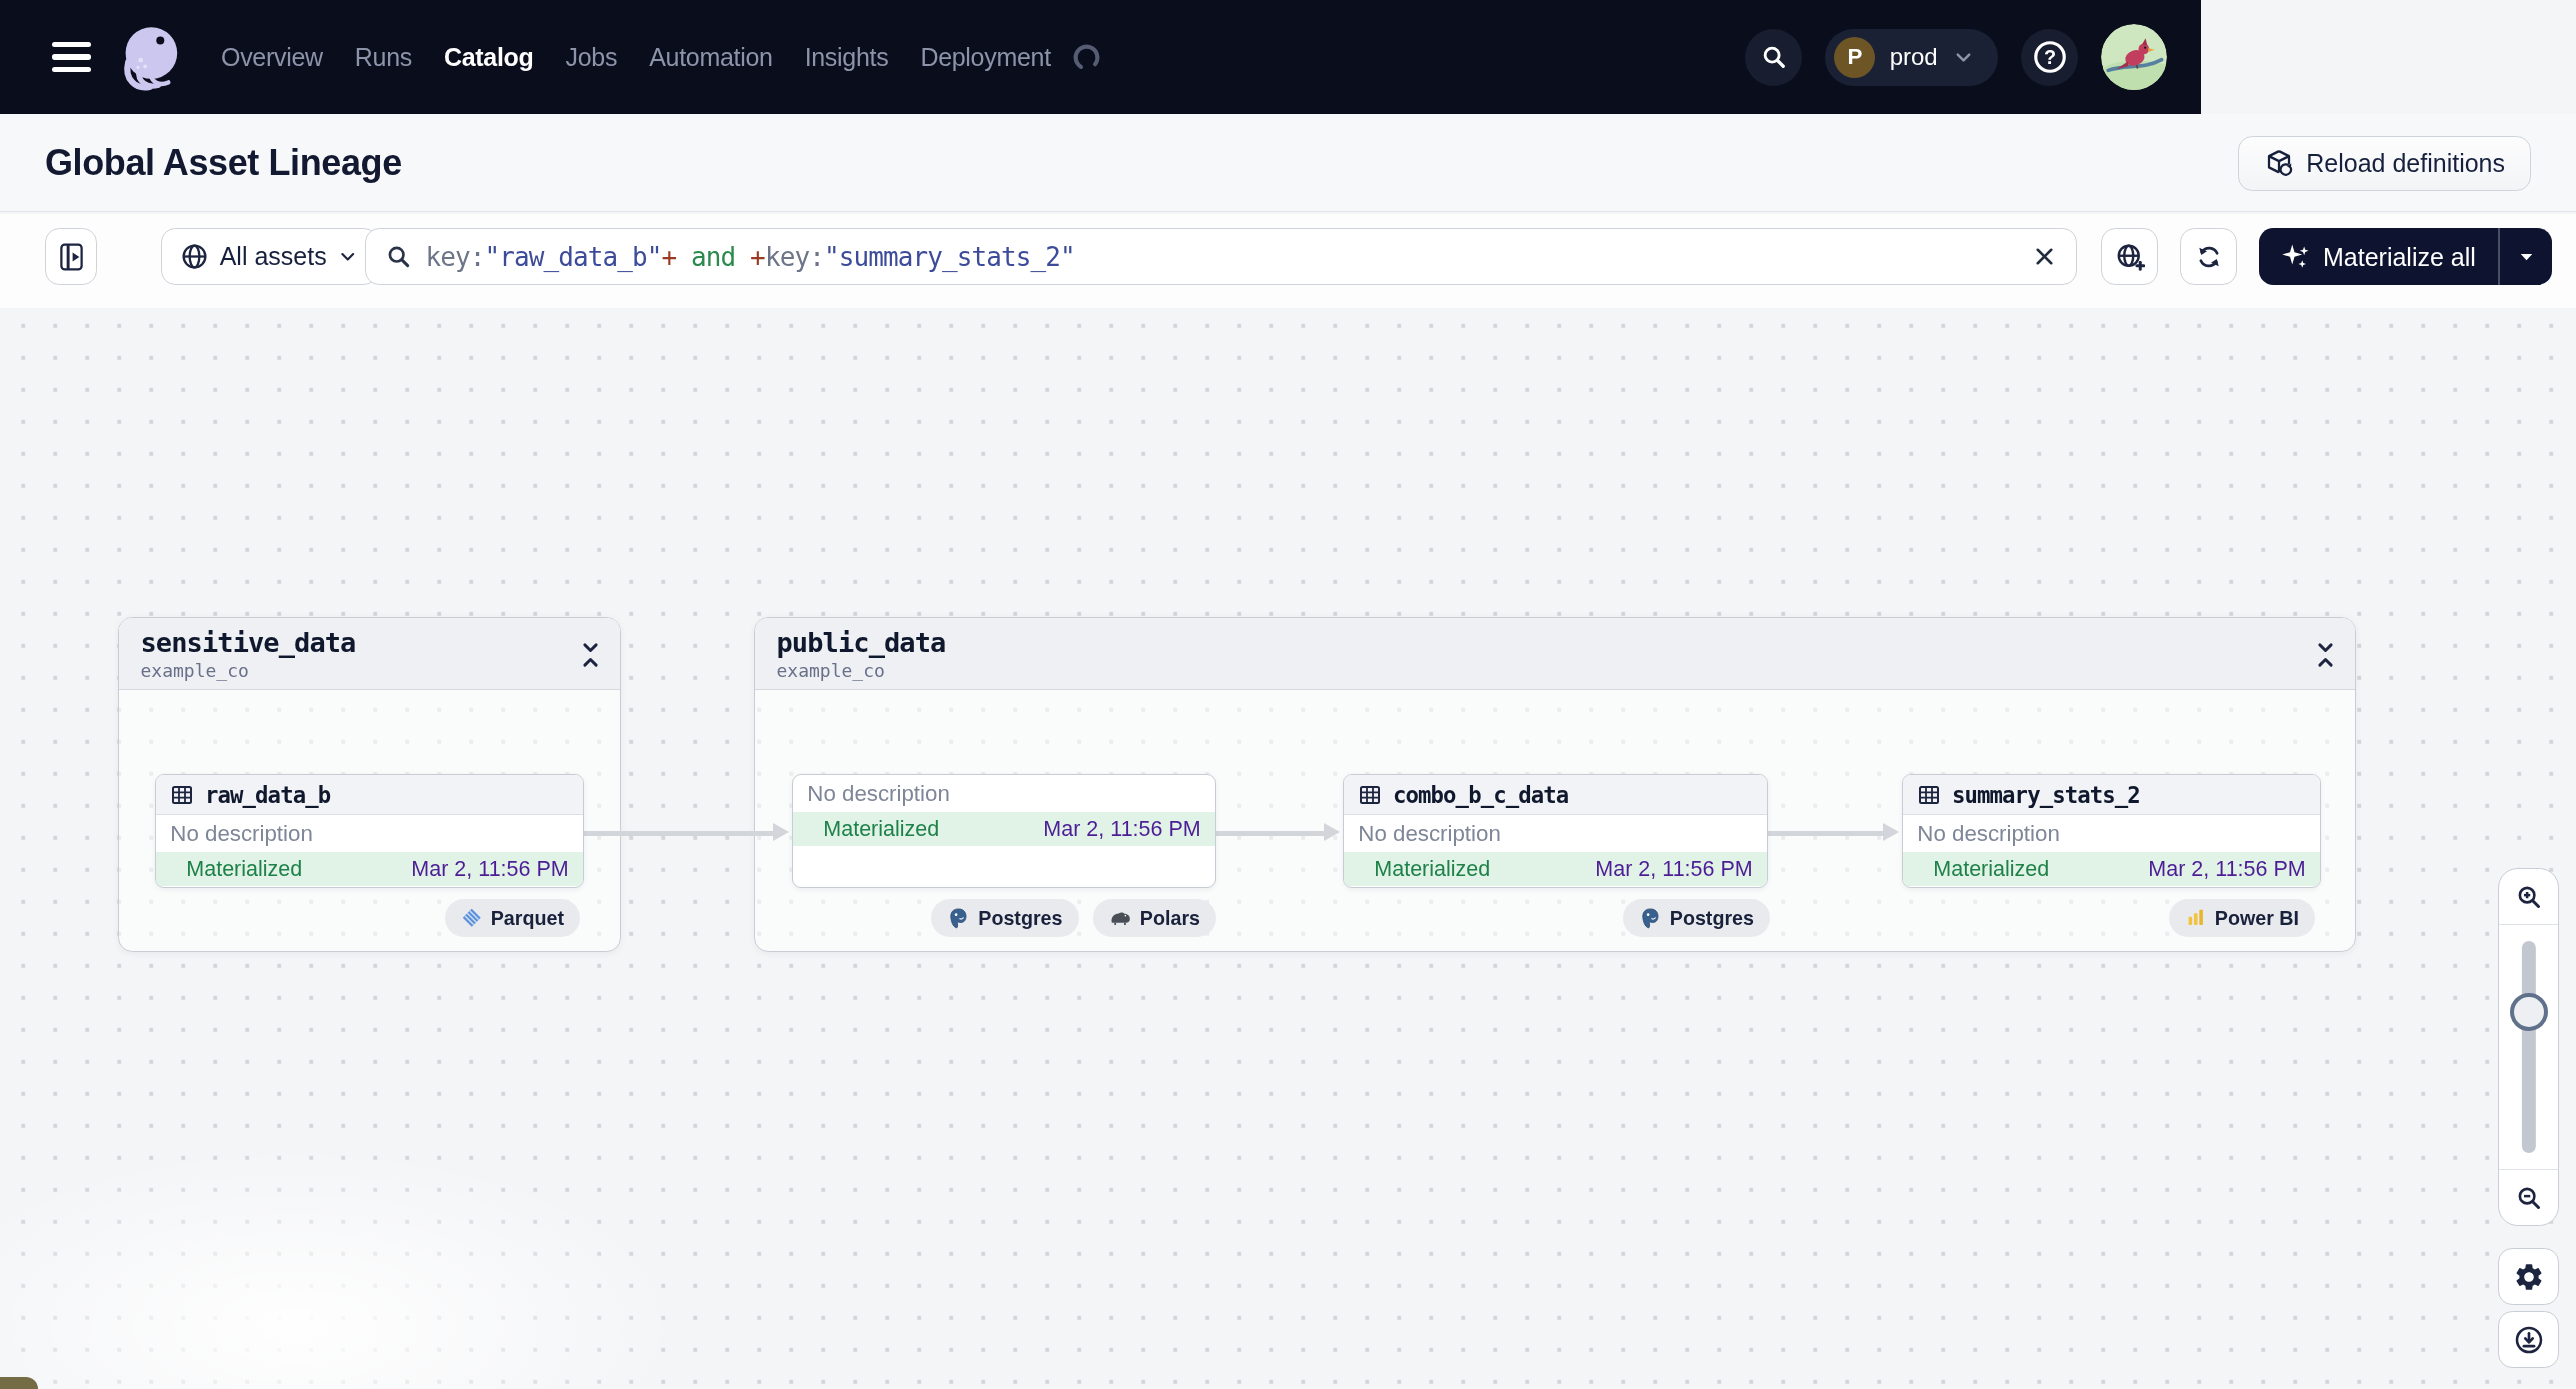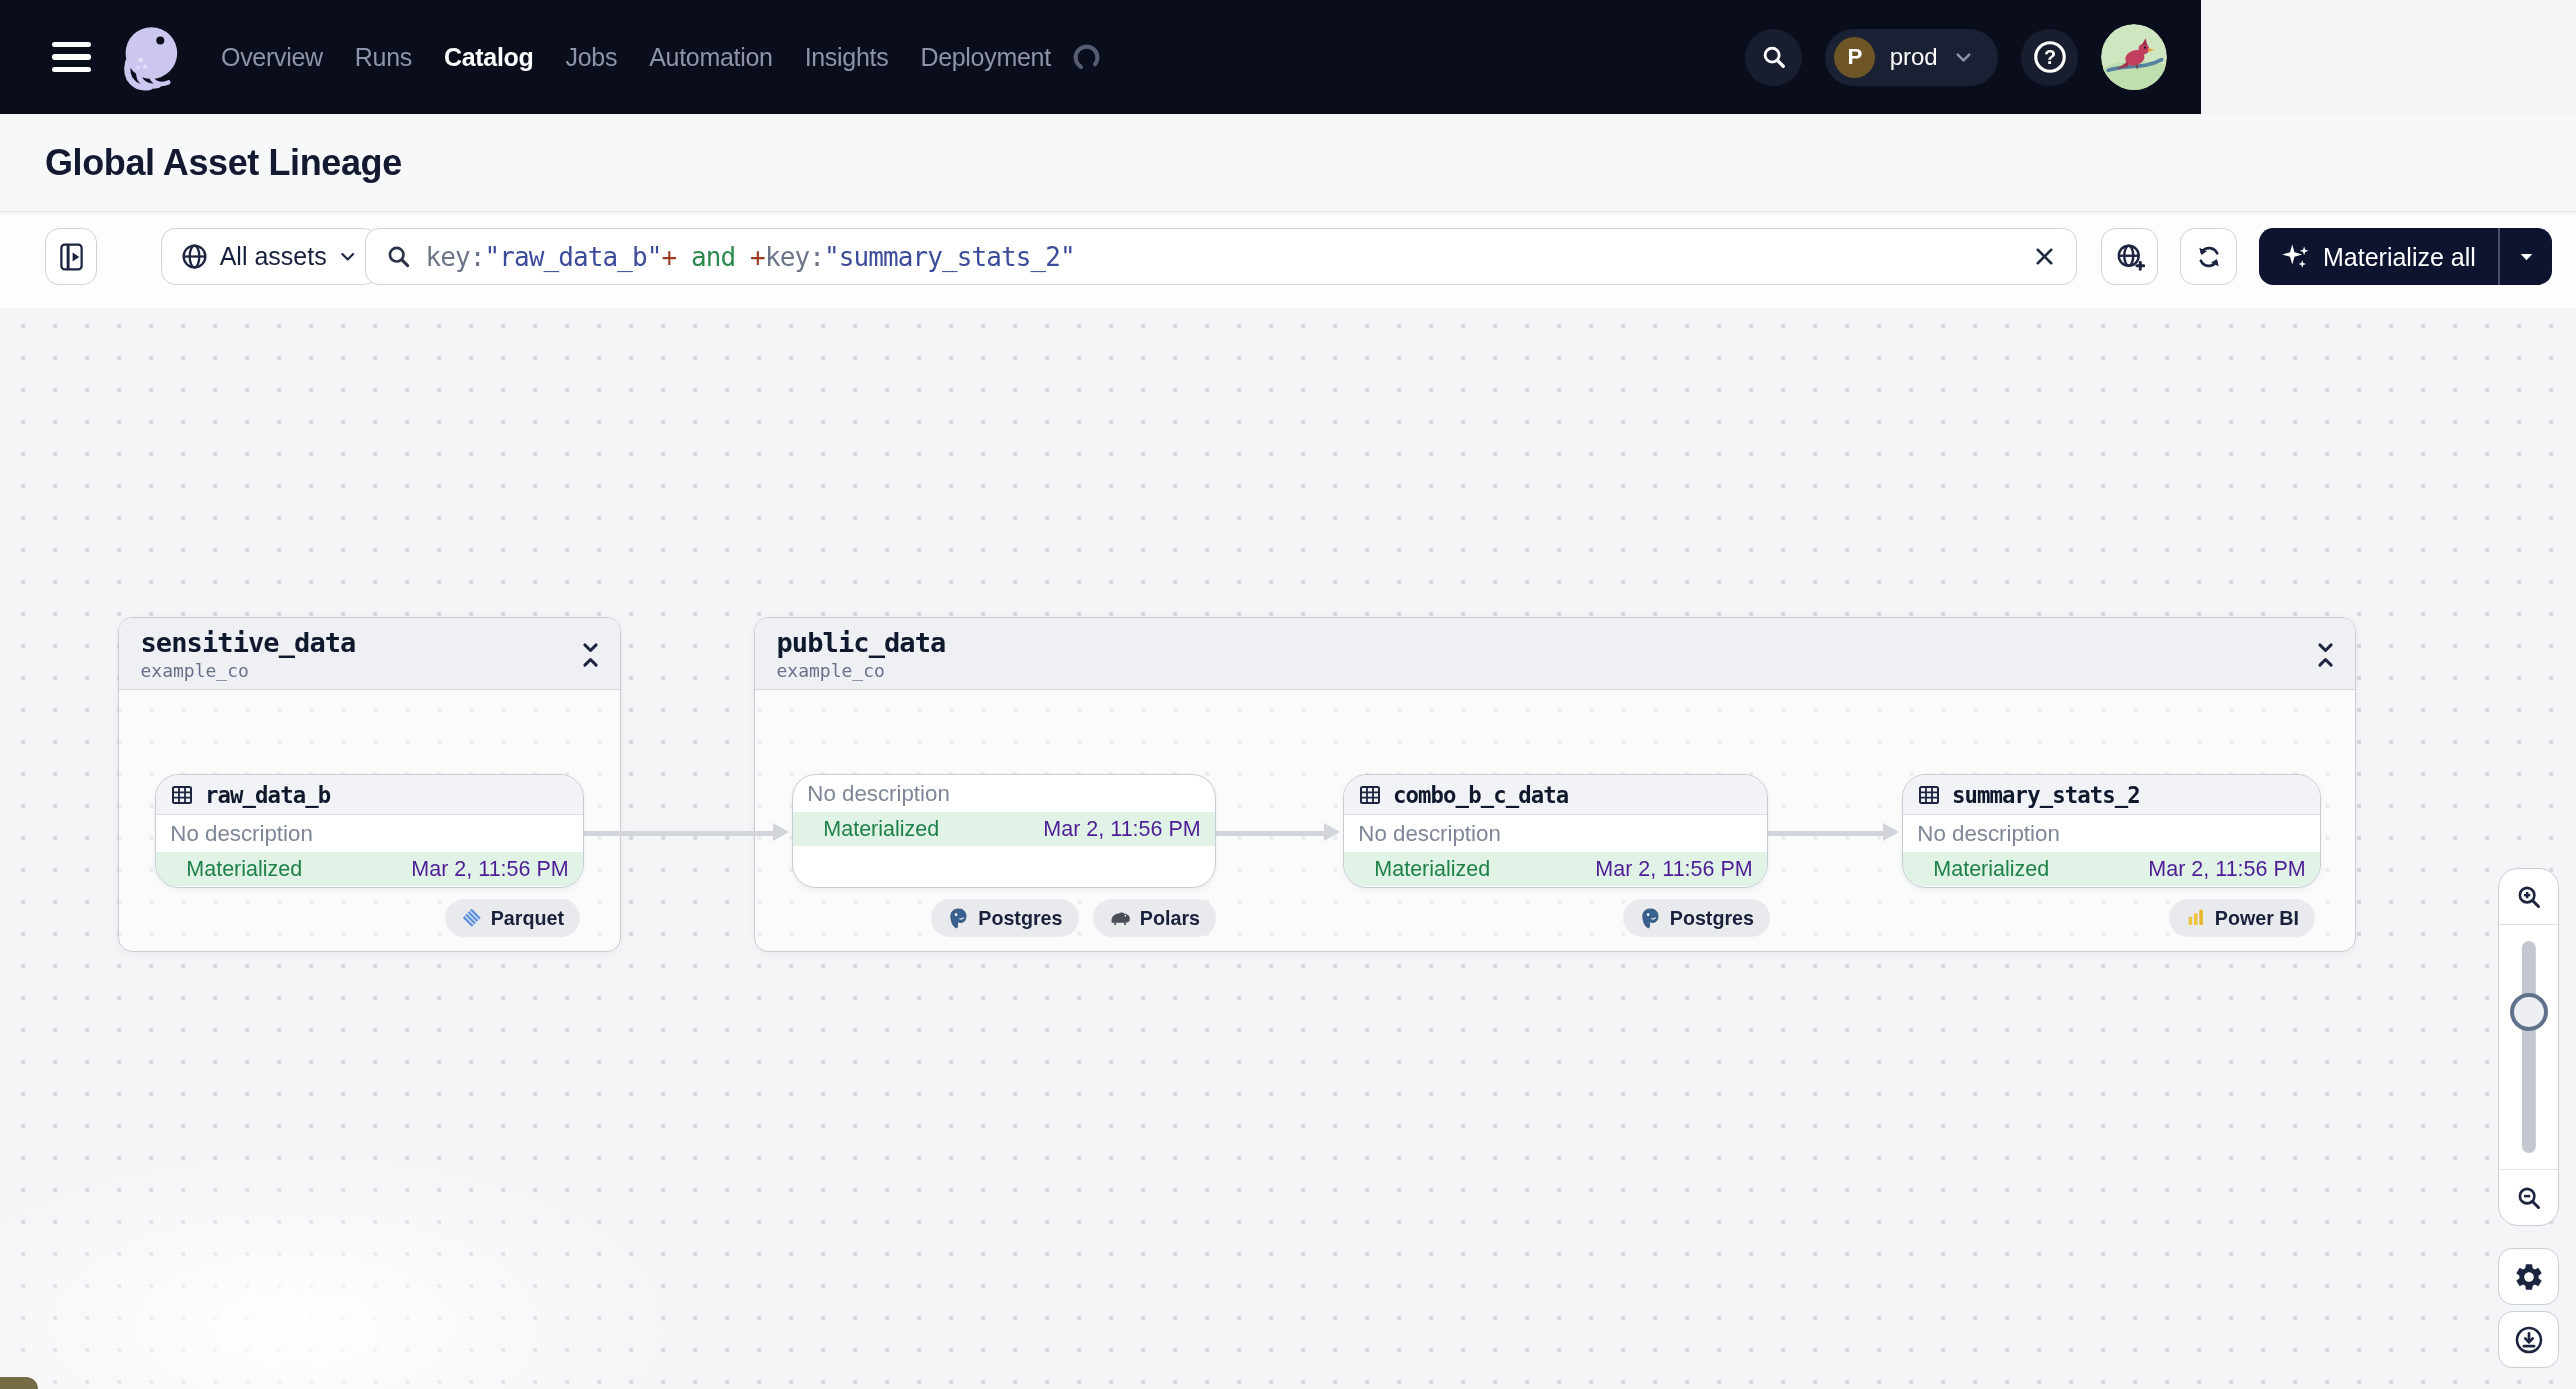--- a/index.html
+++ b/index.html
@@ -64,21 +64,21 @@
   .group-header { height:72px; background:#eef0f3; border-bottom:1.8px solid #d4d8df;
     border-radius:12.5px 12.5px 0 0; padding:9px 21.5px; position:relative; cursor:pointer; }
   .group-title { font-family:"DejaVu Sans Mono", monospace; font-weight:700; font-size:27px;
     color:#10182e; letter-spacing:-0.9px; }
   .group-sub { font-family:"DejaVu Sans Mono", monospace; font-size:18px; color:#68708a; margin-top:1.8px; }
   .group-collapse { position:absolute; right:16px; top:21.5px; cursor:pointer; }
   .g1 { left:118px; top:309px; width:503px; height:335px; }
   .g2 { left:754px; top:309px; width:1602px; height:335px; }
 
   .asset-node { position:absolute; height:114px; background:#fff; border:1.8px solid #c7cbd3;
-    border-radius:24px; box-shadow:0 1.8px 5.4px rgba(20,25,45,0.06); cursor:pointer; overflow:hidden; }
+    border-radius:9px; box-shadow:0 1.8px 5.4px rgba(20,25,45,0.06); cursor:pointer; overflow:hidden; }
   .an-header { height:40px; background:#f2f3f6; border-bottom:0.9px solid #dcdfe5;
     display:flex; align-items:center; gap:10.7px; padding:0 14.3px; }
   .an-name { font-family:"DejaVu Sans Mono", monospace; font-weight:700; font-size:22.3px;
     color:#10182e; letter-spacing:-0.9px; }
   .an-desc { height:37px; display:flex; align-items:center; padding:0 14.3px;
     font-size:22.3px; color:#7e8698; }
   .an-footer { height:34px; background:#e1f2e7; display:flex; align-items:center;
     justify-content:space-between; padding:0 14.3px; font-size:21.5px; }
   .an-status { color:#1d8148;margin-left:16px; }
   .an-time { color:#4c1d95; }
@@ -183,20 +183,28 @@
           <polygon points="53,27 60,29 53,31.5" fill="#e8a33d"></polygon>
           <circle cx="49.5" cy="26.5" r="1.3" fill="#1a1a1a"></circle>
           <line x1="40" y1="46" x2="41" y2="50" stroke="#5d4037" stroke-width="1.8"></line>
         </svg>
       </div>
     </div>
   </header>
 
   <div class="page-header">
     <h1 class="page-title">Global Asset Lineage</h1>
+    <button class="reload-btn">
+      <svg width="30" height="30" viewBox="0 0 24 24">
+        <path d="M12 2.5 L20 6.5 L20 13 M12 2.5 L4 6.5 L4 15.5 L12 19.5 M12 2.5 L12 2.5 M4 6.5 L12 10.5 L20 6.5 M12 10.5 L12 19.5" fill="none" stroke="#16203c" stroke-width="1.8" stroke-linejoin="round"></path>
+        <path d="M21.5 16.2 a4.2 4.2 0 1 1 -2.6 -2.9" fill="none" stroke="#16203c" stroke-width="1.8" stroke-linecap="round"></path>
+        <polygon points="21.8,12.4 21.6,16.8 18.2,14.4" fill="#16203c"></polygon>
+      </svg>
+      <span>Reload definitions</span>
+    </button>
   </div>
 
   <div class="toolbar">
     <div class="tb-btn" style="left:45px;width:52px;">
       <svg width="27" height="30" viewBox="0 0 24 26">
         <rect x="3" y="2" width="18" height="22" rx="3" fill="none" stroke="#1c2440" stroke-width="2"></rect>
         <line x1="9" y1="2" x2="9" y2="24" stroke="#1c2440" stroke-width="2.6"></line>
         <polygon points="13,9 19,13 13,17" fill="#1c2440"></polygon>
       </svg>
     </div>

